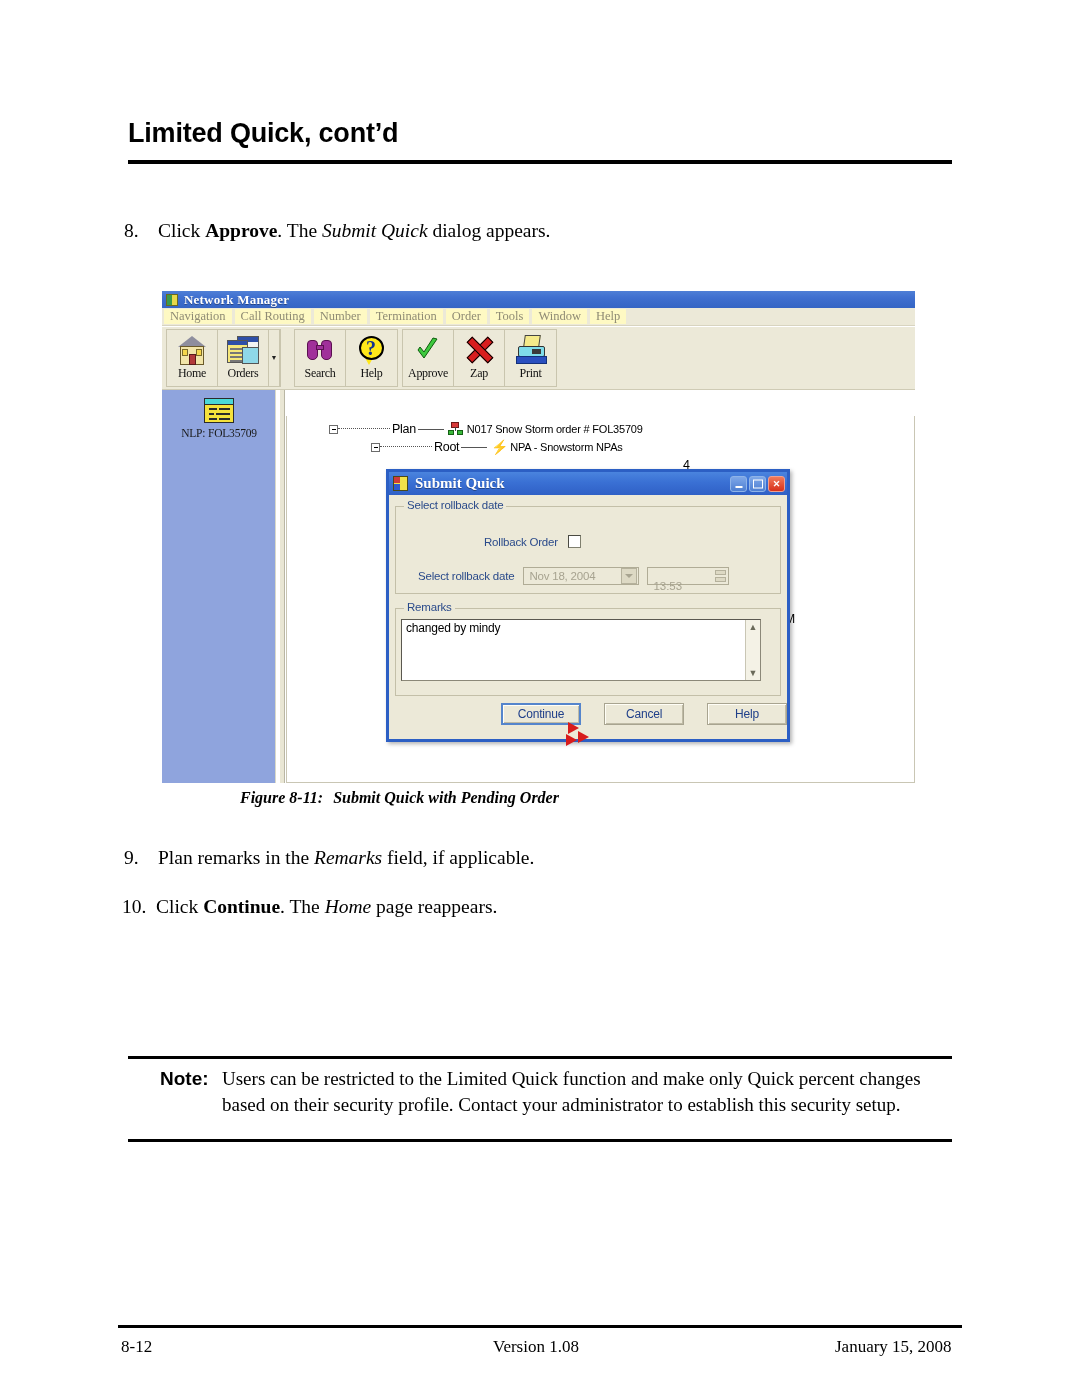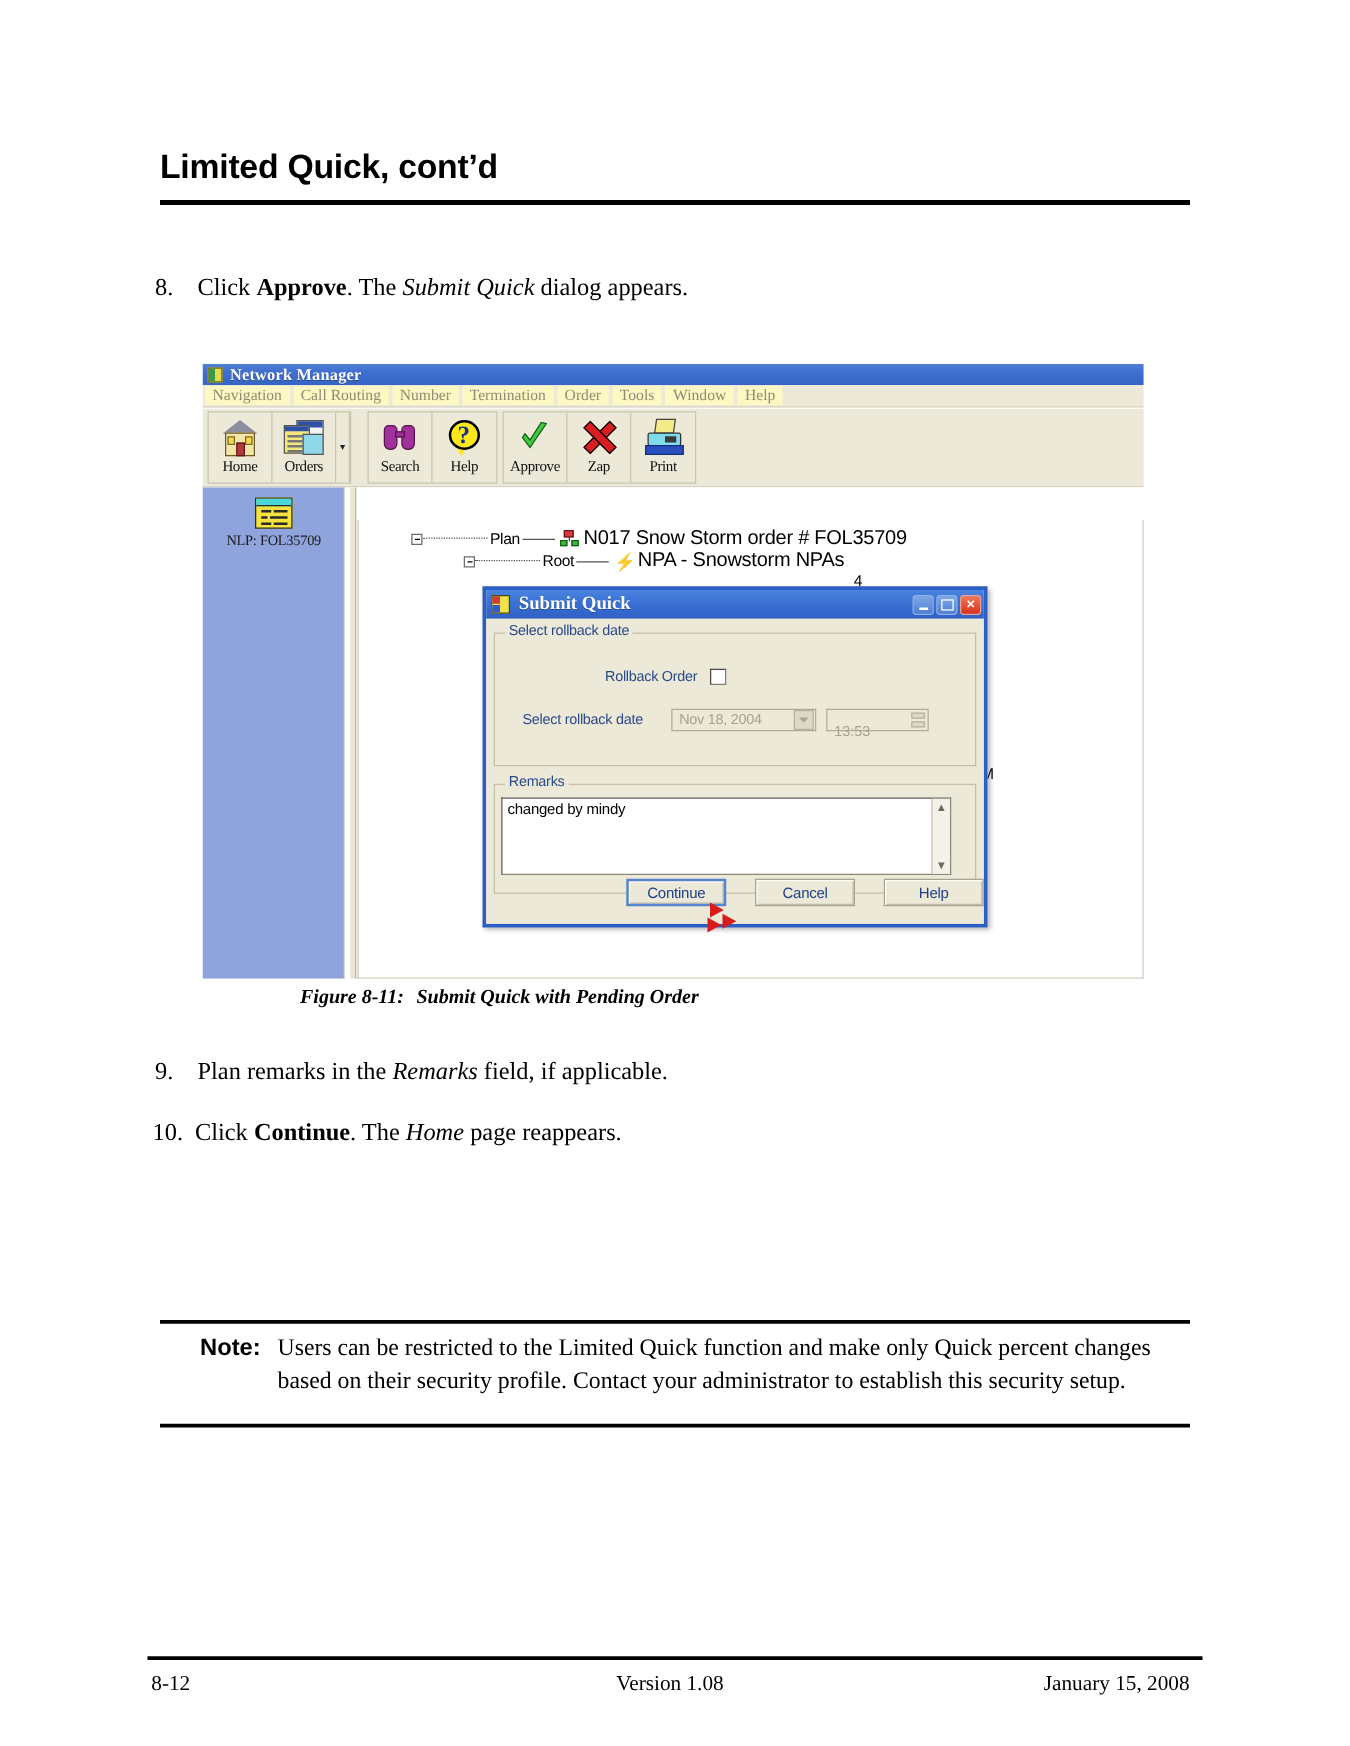--- a/index.html
+++ b/index.html
@@ -578,21 +578,21 @@
   }
   .ico-bolt {
     color: #2f5fd8;
     font-size: 14px;
     line-height: 14px;
     text-align: center;
     font-family: "Liberation Sans", sans-serif;
   }
   .tr-text {
     font-family: "Liberation Sans", sans-serif;
-    font-size: 16px;
+    font-size: 11px;
     letter-spacing: -0.2px;
   }
 
   
   .frag {
     position: absolute;
     font-family: "Liberation Sans", sans-serif;
     font-size: 12.5px;
     color: #000;
     white-space: nowrap;
@@ -695,21 +695,21 @@
   .groupbox > .gb-title {
     position: absolute;
     left: 8px; top: -8px;
     background: #ece9d8;
     padding: 0 3px;
     font-family: "Liberation Sans", sans-serif;
     font-size: 11.5px;
     color: #2a4a8a;
     letter-spacing: -0.2px;
   }
-  #gb-rollback { height: 107px; margin-top: 6px; }
+  #gb-rollback { height: 88px; margin-top: 6px; }
   #gb-remarks  { height: 88px; margin-top: 14px; }
 
   .field-row {
     position: absolute;
     display: flex;
     align-items: center;
     white-space: nowrap;
   }
   .fld-label {
     font-family: "Liberation Sans", sans-serif;
@@ -726,21 +726,21 @@
     box-sizing: border-box;
     margin-left: 10px;
   }
   .combo {
     width: 116px; height: 18px;
     background: #ece9d8;
     border: 1px solid #b0ac96;
     box-sizing: border-box;
     display: flex;
     align-items: center;
-    margin-left: 23px;
+    margin-left: 9px;
   }
   .combo .val {
     flex: 1 1 auto;
     padding-left: 5px;
     font-family: "Liberation Sans", sans-serif;
     font-size: 11.5px;
     color: #a7a390;
     letter-spacing: -0.2px;
   }
   .combo .drop {

